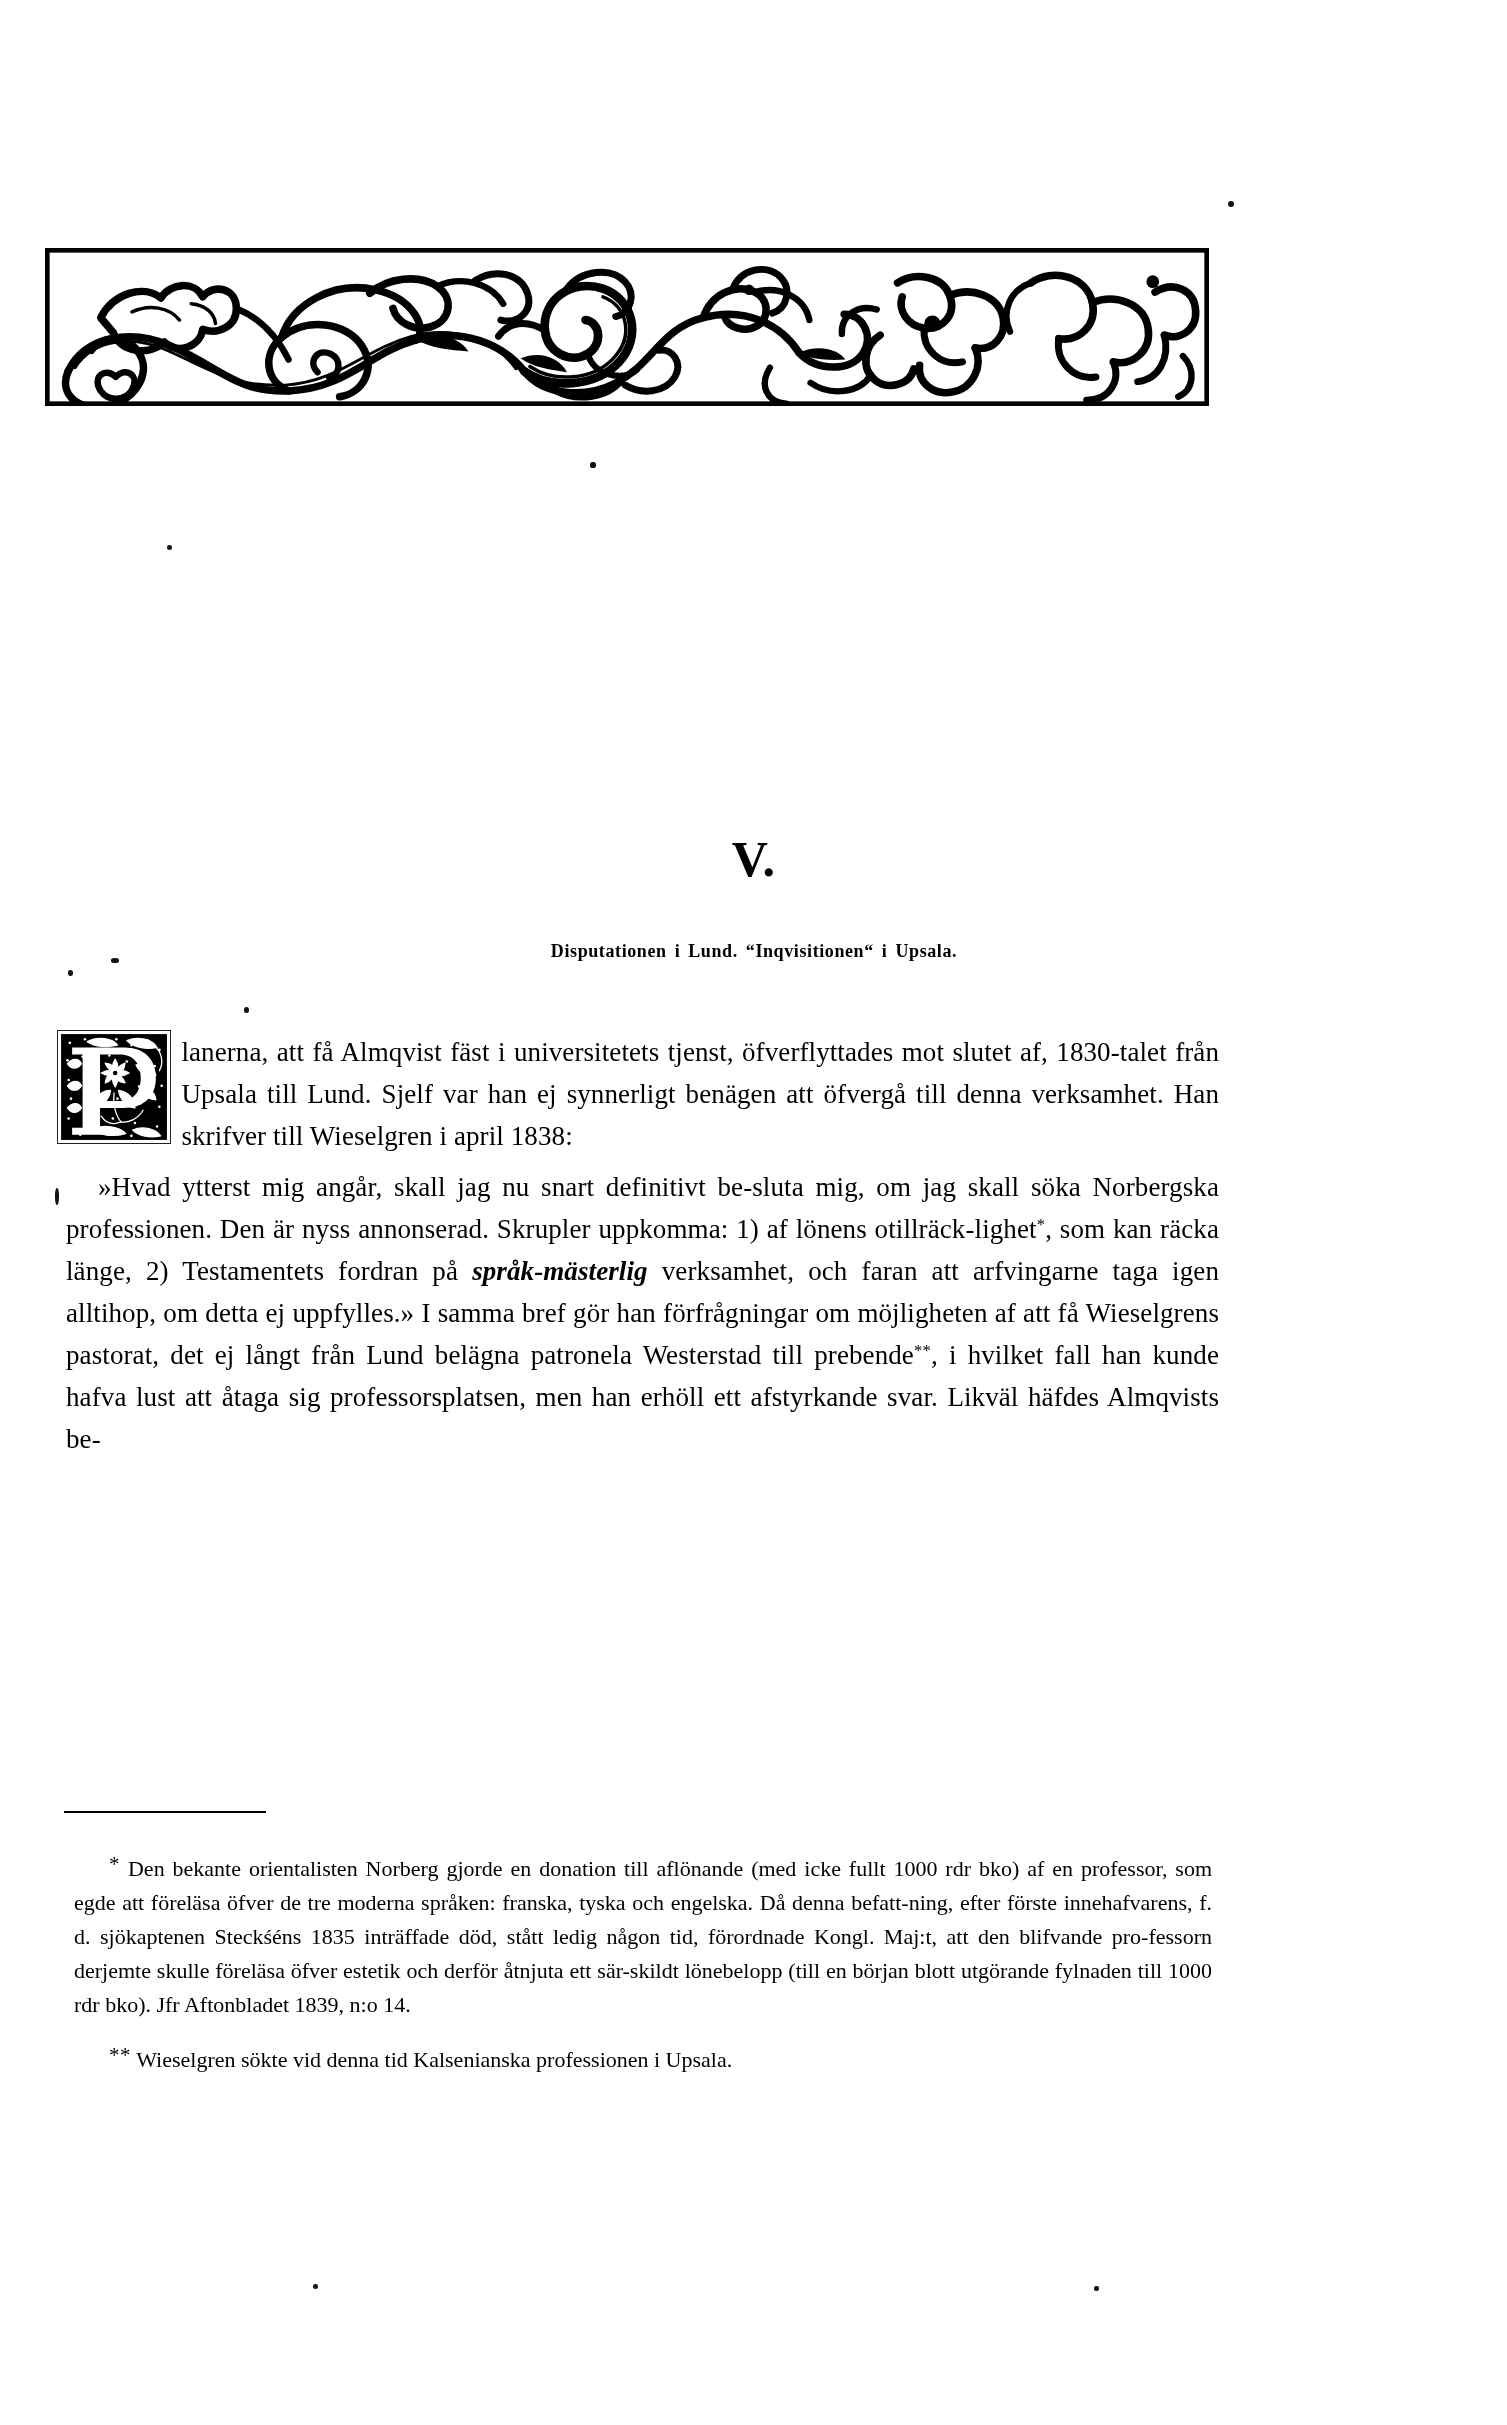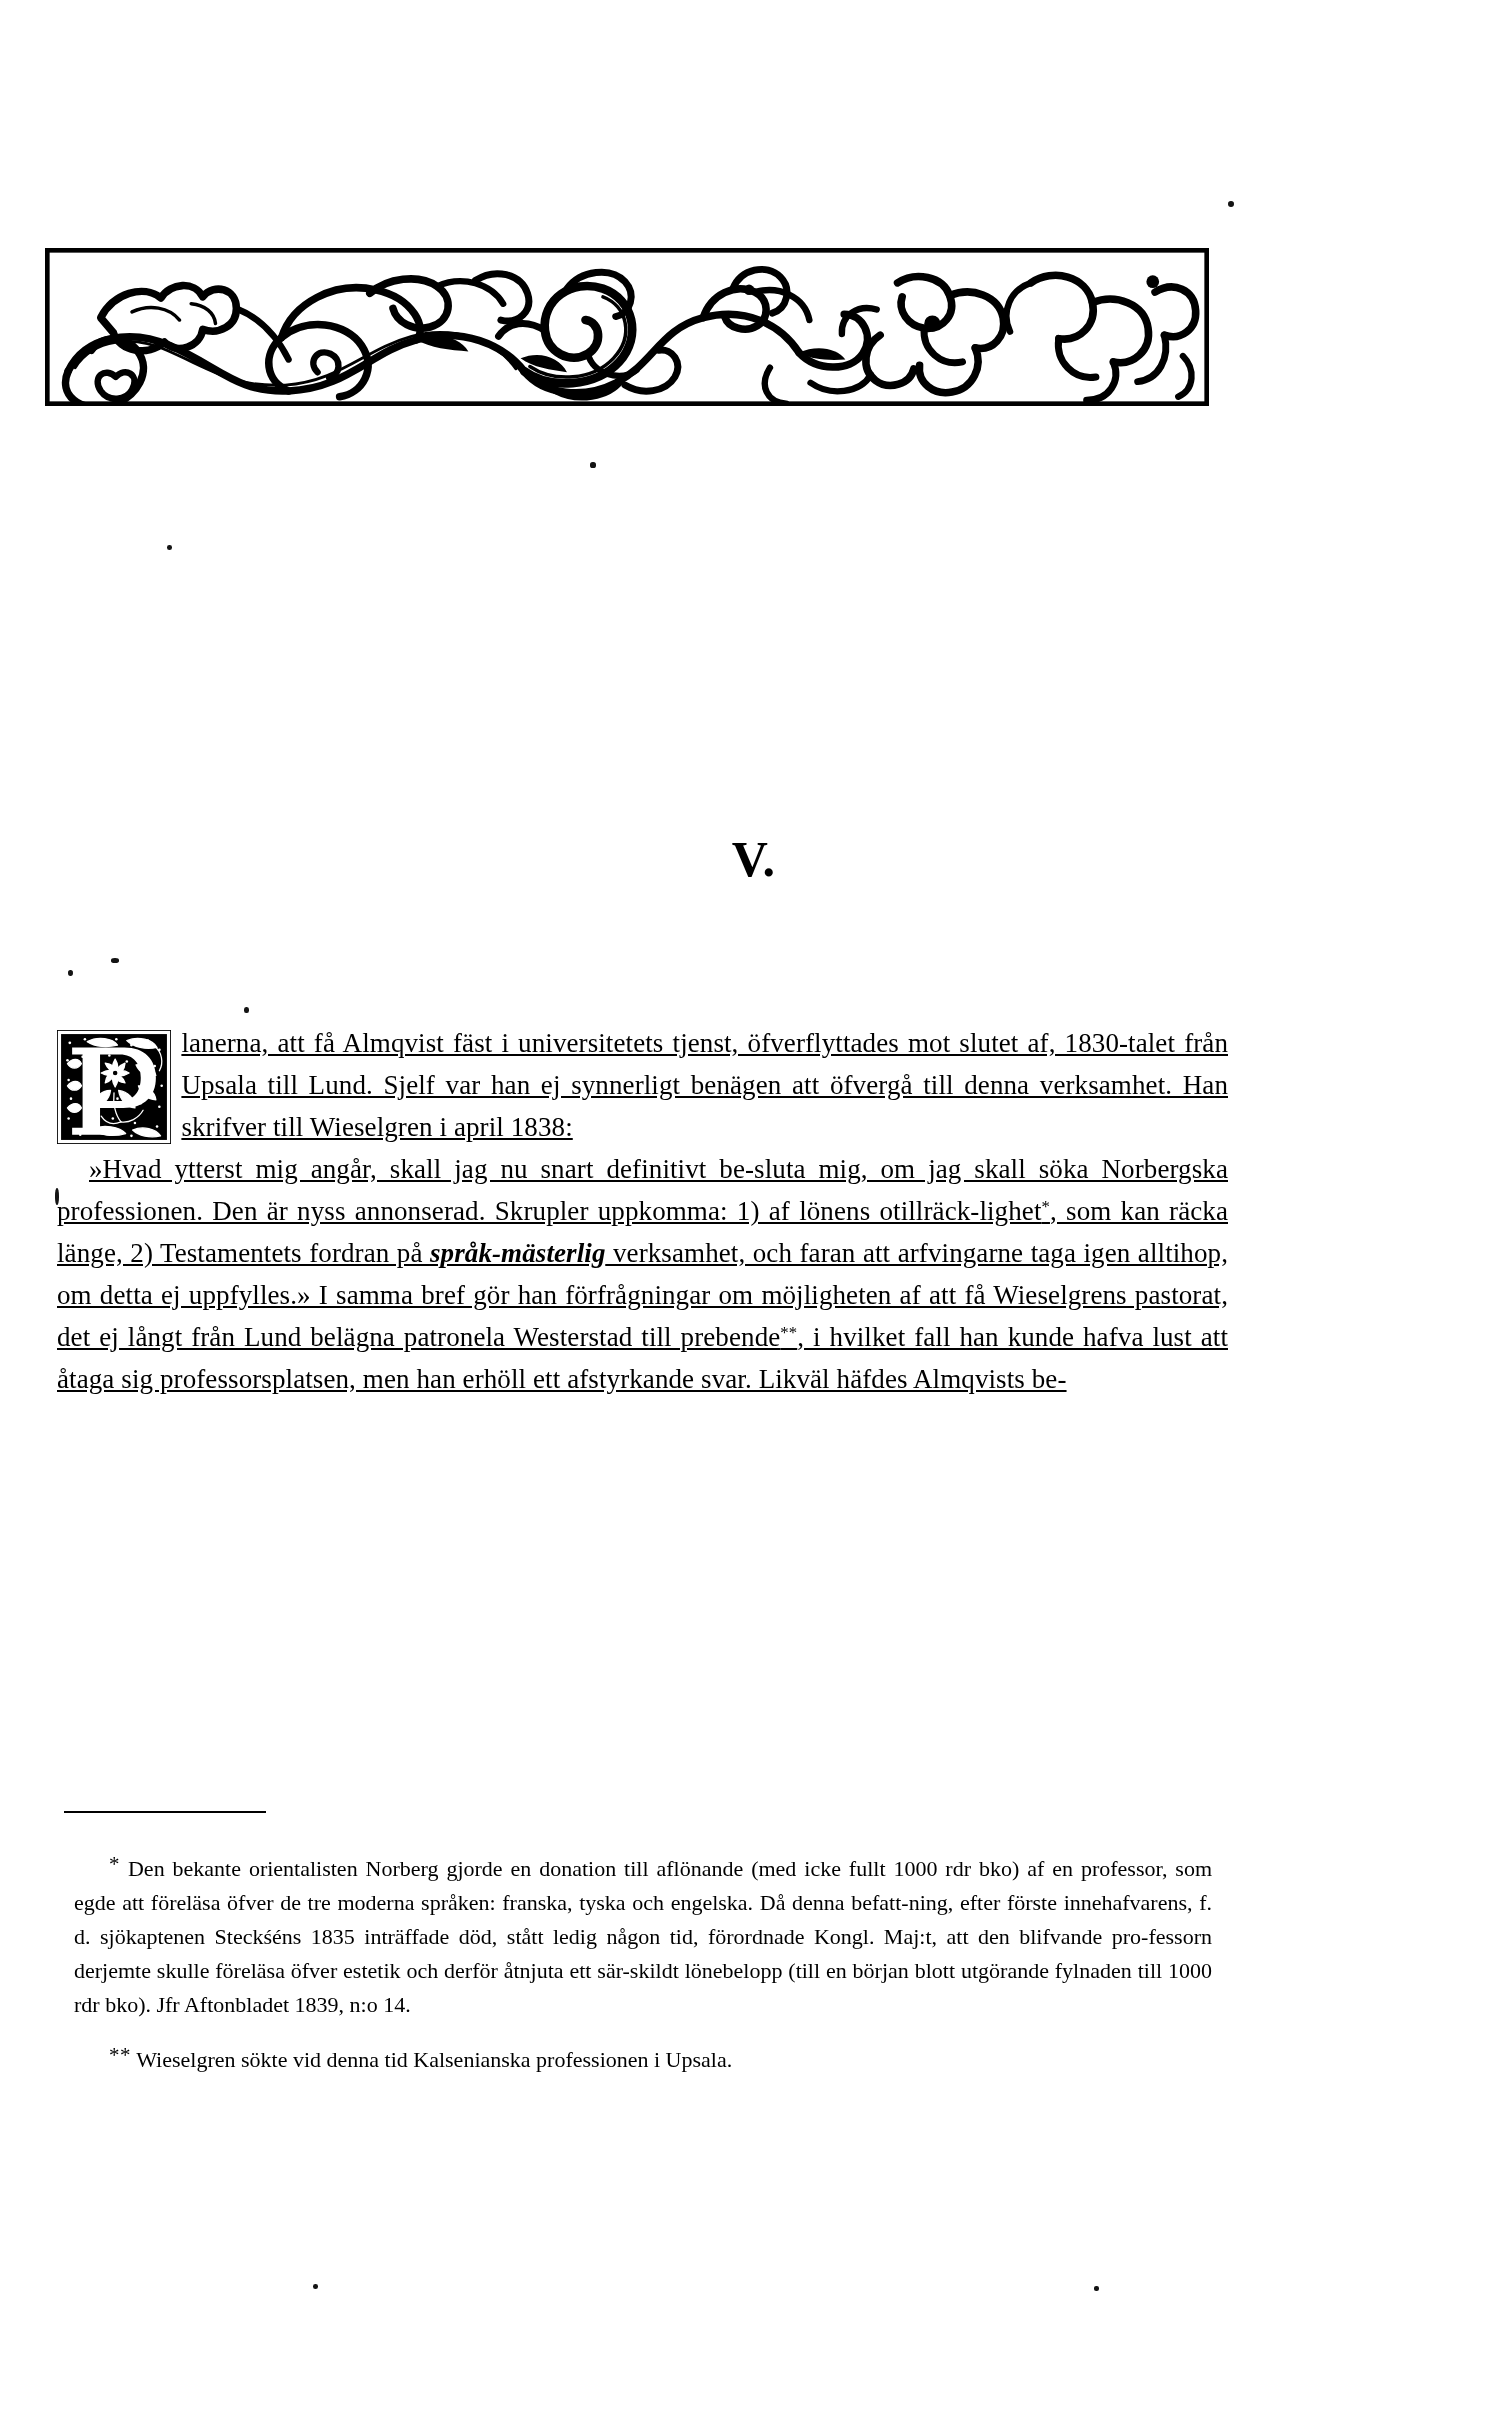--- a/index.html
+++ b/index.html
@@ -67,21 +67,21 @@
     position: absolute;
     left: 57px;
     top: 1022px;
     width: 1171px;
     font-size: 27px;
     line-height: 42px;
     text-align: justify;
     text-justify: inter-word;
     letter-spacing: 0.1px;
   }
-  #body-block p { margin: 0; text-decoration: underline; }
+  #body-block p { margin: 9px; }
   #body-block .it { font-style: italic; font-weight: 600; }
   #body-block sup {
     font-size: 0.62em;
     vertical-align: 0.48em;
     line-height: 0;
   }
 
   
   .dropcap {
     float: left;
@@ -223,20 +223,21 @@
   <div class="speckle" style="left:55px;  top:1188px; width:4px;  height:17.4px;"></div>
   <div class="speckle" style="left:590px; top:462px;  width:5.8px; height:5.8px;"></div>
   <div class="speckle" style="left:1228px; top:201px;  width:6.4px; height:6.4px;"></div>
   <div class="speckle" style="left:167px;  top:545px;  width:5.2px;  height:5.2px;"></div>
   <div class="speckle" style="left:244px;  top:1007px; width:4.6px;  height:5.8px;"></div>
   <div class="speckle" style="left:313px;  top:2284px; width:5.2px;  height:5.2px;"></div>
   <div class="speckle" style="left:1094px; top:2286px; width:4.6px;  height:4.6px;"></div>
 
   <div id="section-number">V.</div>
 
+  <div id="subtitle">Disputationen i Lund.  “Inqvisitionen“ i Upsala.</div>
 
   <div id="body-block">
 
     <span class="dropcap">
       <svg viewBox="0 0 196 196" xmlns="http://www.w3.org/2000/svg">
         <rect x="0.5" y="0.5" width="195" height="195" fill="none" stroke="#000" stroke-width="2"></rect>
         <rect x="7" y="7" width="182" height="182" fill="#000"></rect>
 
         <g fill="#ffffff">
           <circle cx="22" cy="22" r="2.4"></circle>

